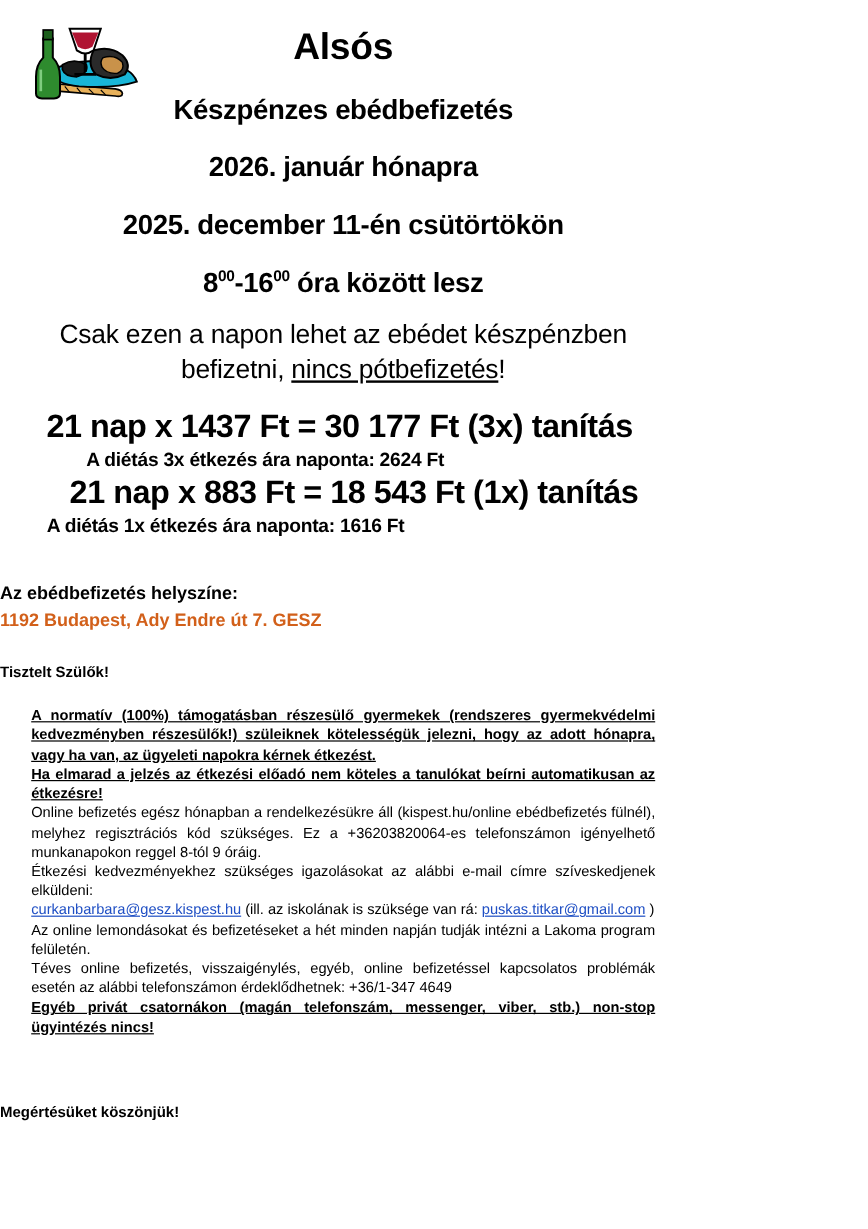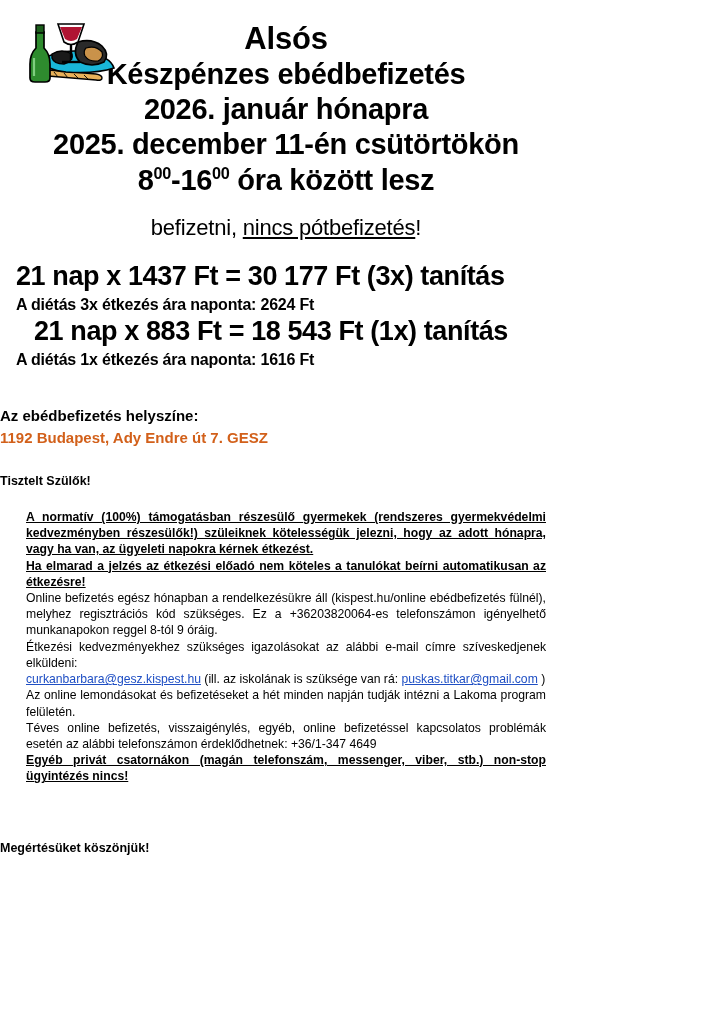--- a/index.html
+++ b/index.html
@@ -38,46 +38,46 @@
     padding-top: 22px;
     text-align: center;
   }
   .title-main {
     font-size: 31px;
     font-weight: bold;
     line-height: 1.12;
     letter-spacing: -0.2px;
   }
   .title-line {
-    font-size: 29px;
+    font-size: 23px;
     font-weight: bold;
     line-height: 1.22;
     letter-spacing: -0.3px;
+    margin-top: 20px;
   }
   .title-line sup {
     font-size: 0.56em;
     vertical-align: super;
     line-height: 0;
   }
 
   
   .notice {
     margin-top: 16px;
     text-align: center;
     font-size: 22px;
     line-height: 1.30;
     letter-spacing: -0.2px;
   }
   .notice u { text-decoration: underline; }
 
   
   .prices {
     margin-top: 18px;
-    text-align: left;
-    padding-left: 16px;
+    text-align: center;
   }
   .price-main {
     font-size: 27px;
     font-weight: bold;
     line-height: 1.18;
     letter-spacing: -0.4px;
   }
   .price-sub {
     font-size: 16px;
     font-weight: bold;
@@ -176,20 +176,21 @@
     <div class="title-main">Alsós</div>
     <div class="title-line">Készpénzes ebédbefizetés</div>
     <div class="title-line">2026. január hónapra</div>
     <div class="title-line">2025. december 11-én csütörtökön</div>
     <div class="title-line">
       <span>8</span><sup>00</sup><span>-</span><span>16</span><sup>00</sup><span> óra között lesz</span>
     </div>
   </div>
 
   <div class="notice">
+    <div>Csak ezen a napon lehet az ebédet készpénzben</div>
     <div><span>befizetni, </span><u>nincs pótbefizetés</u><span>!</span></div>
   </div>
 
   <div class="prices">
     <div class="row-a">
       <div class="price-main">21 nap x 1437 Ft = 30 177 Ft (3x) tanítás</div>
       <div class="price-sub">A diétás 3x étkezés ára naponta: 2624 Ft</div>
     </div>
     <div class="row-b">
       <div class="price-main">21 nap x 883 Ft = 18 543 Ft (1x) tanítás</div>

